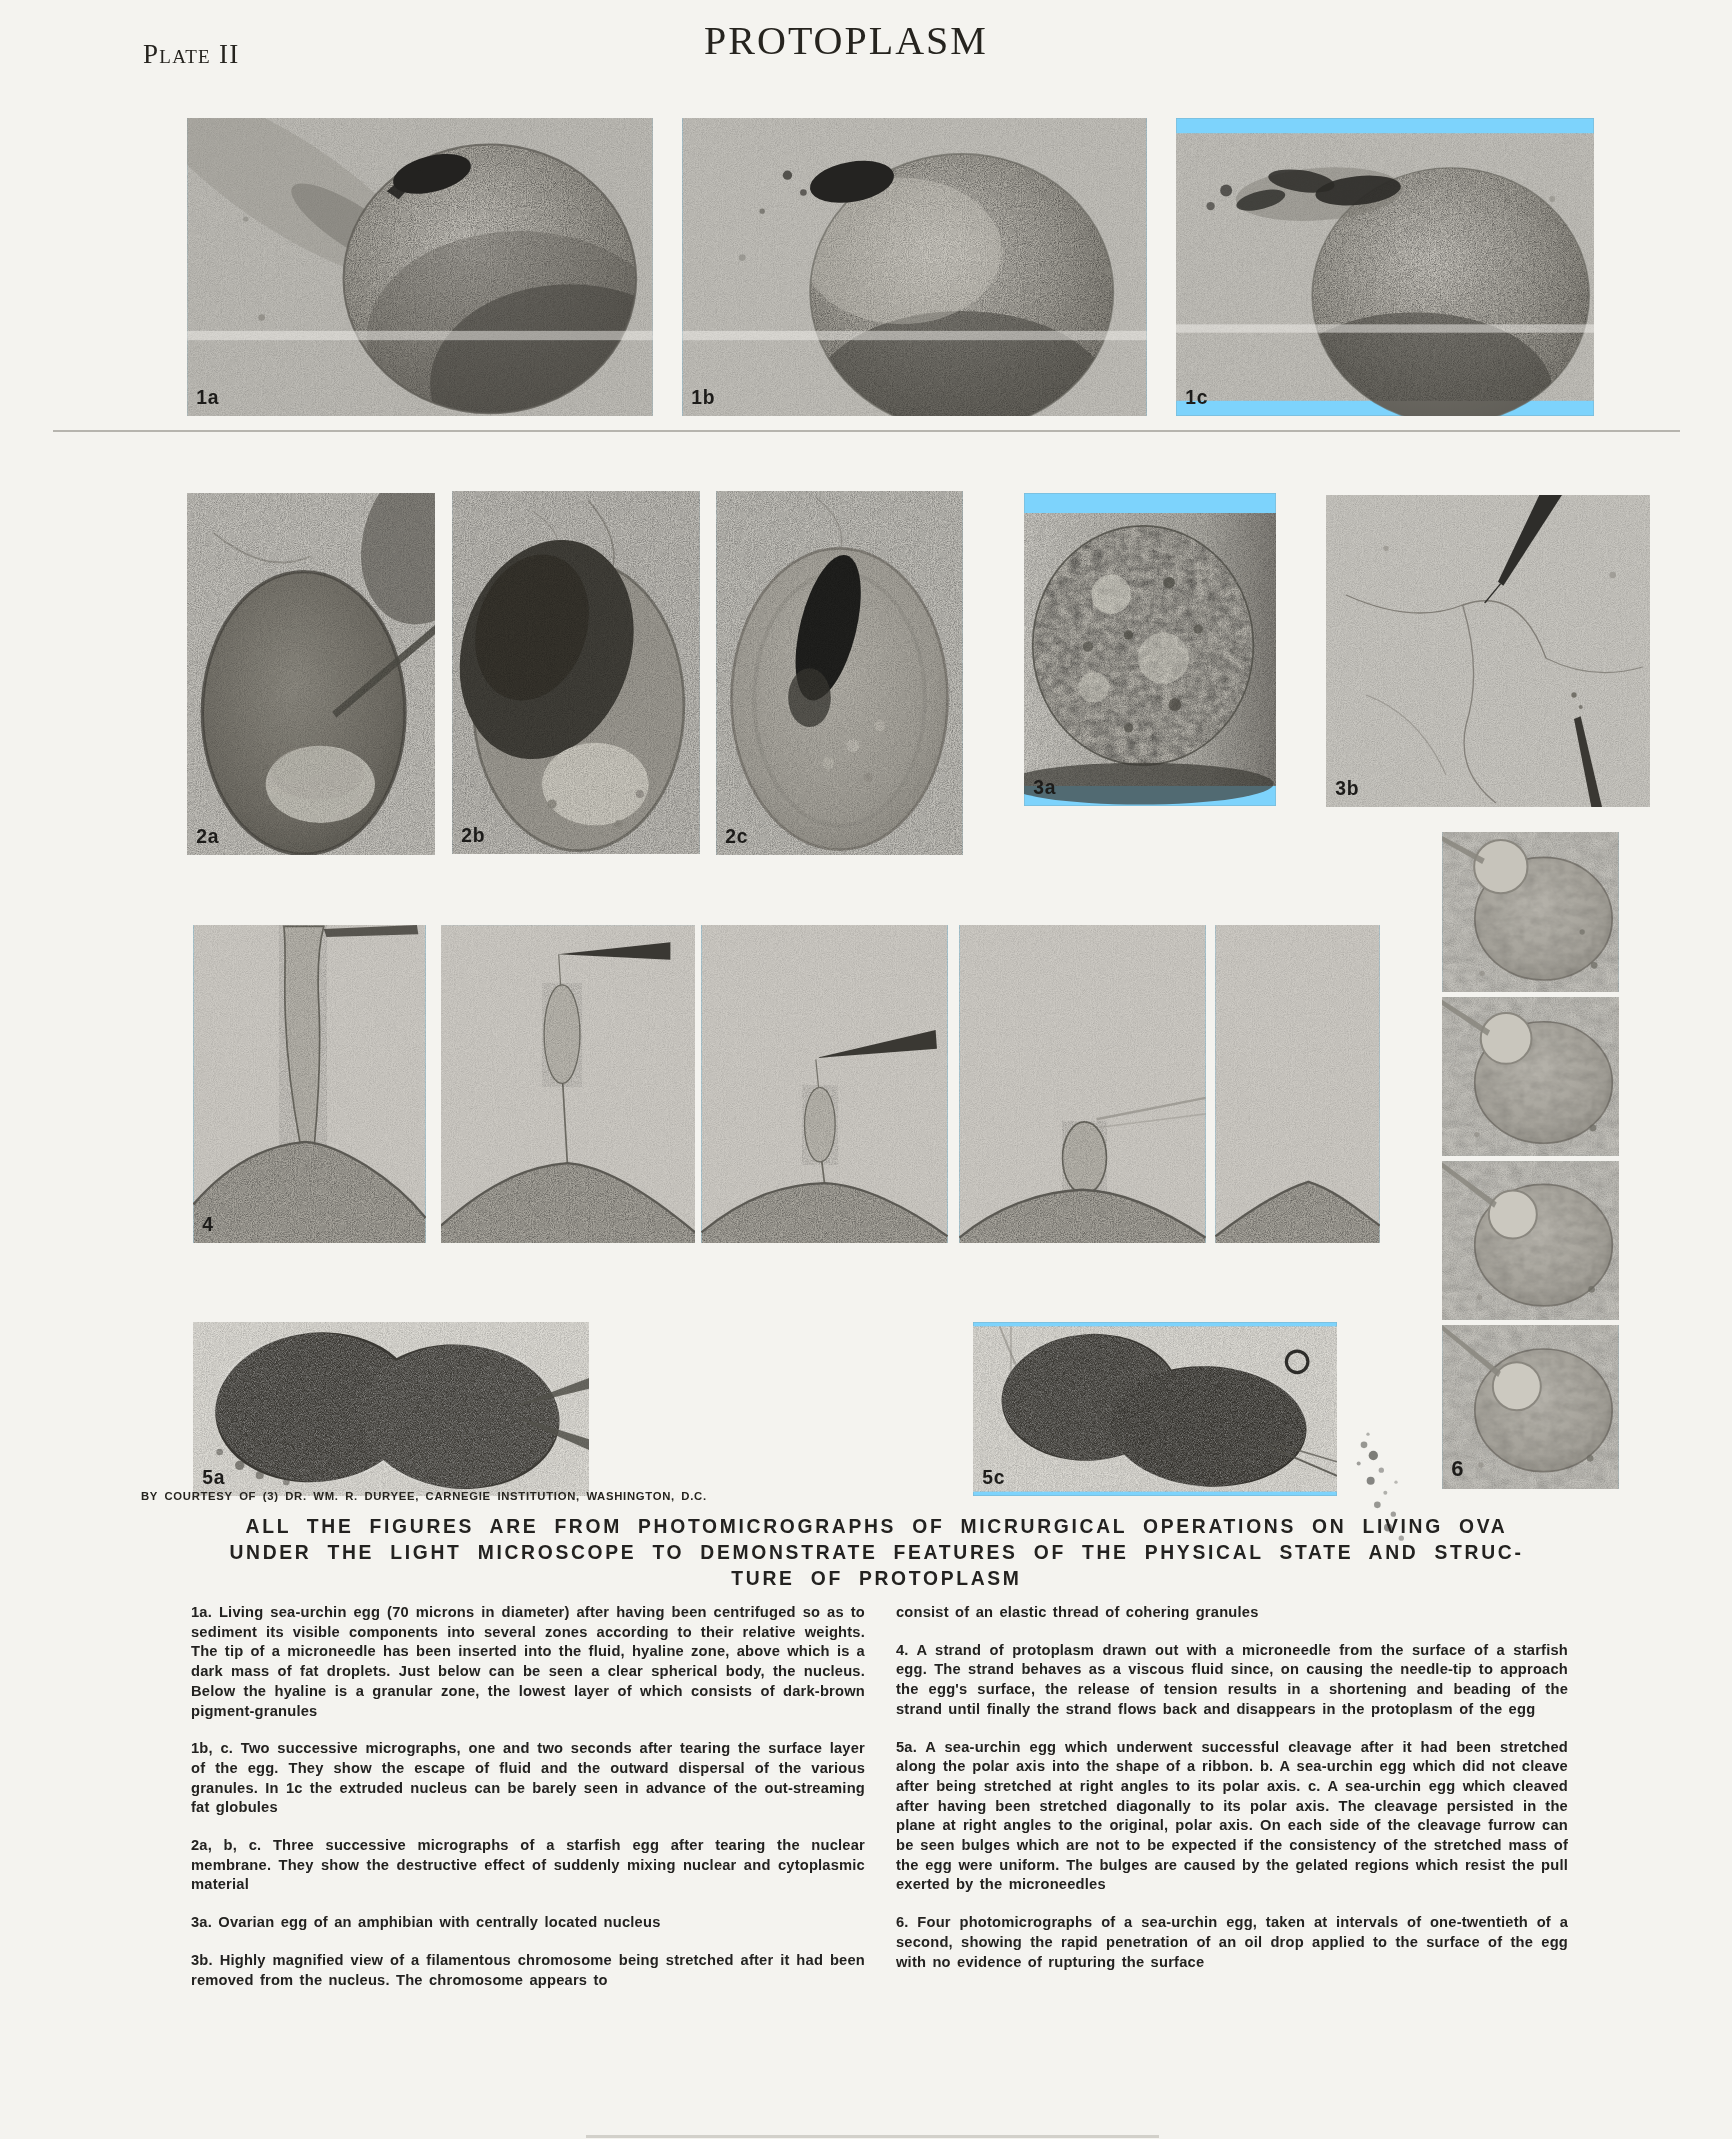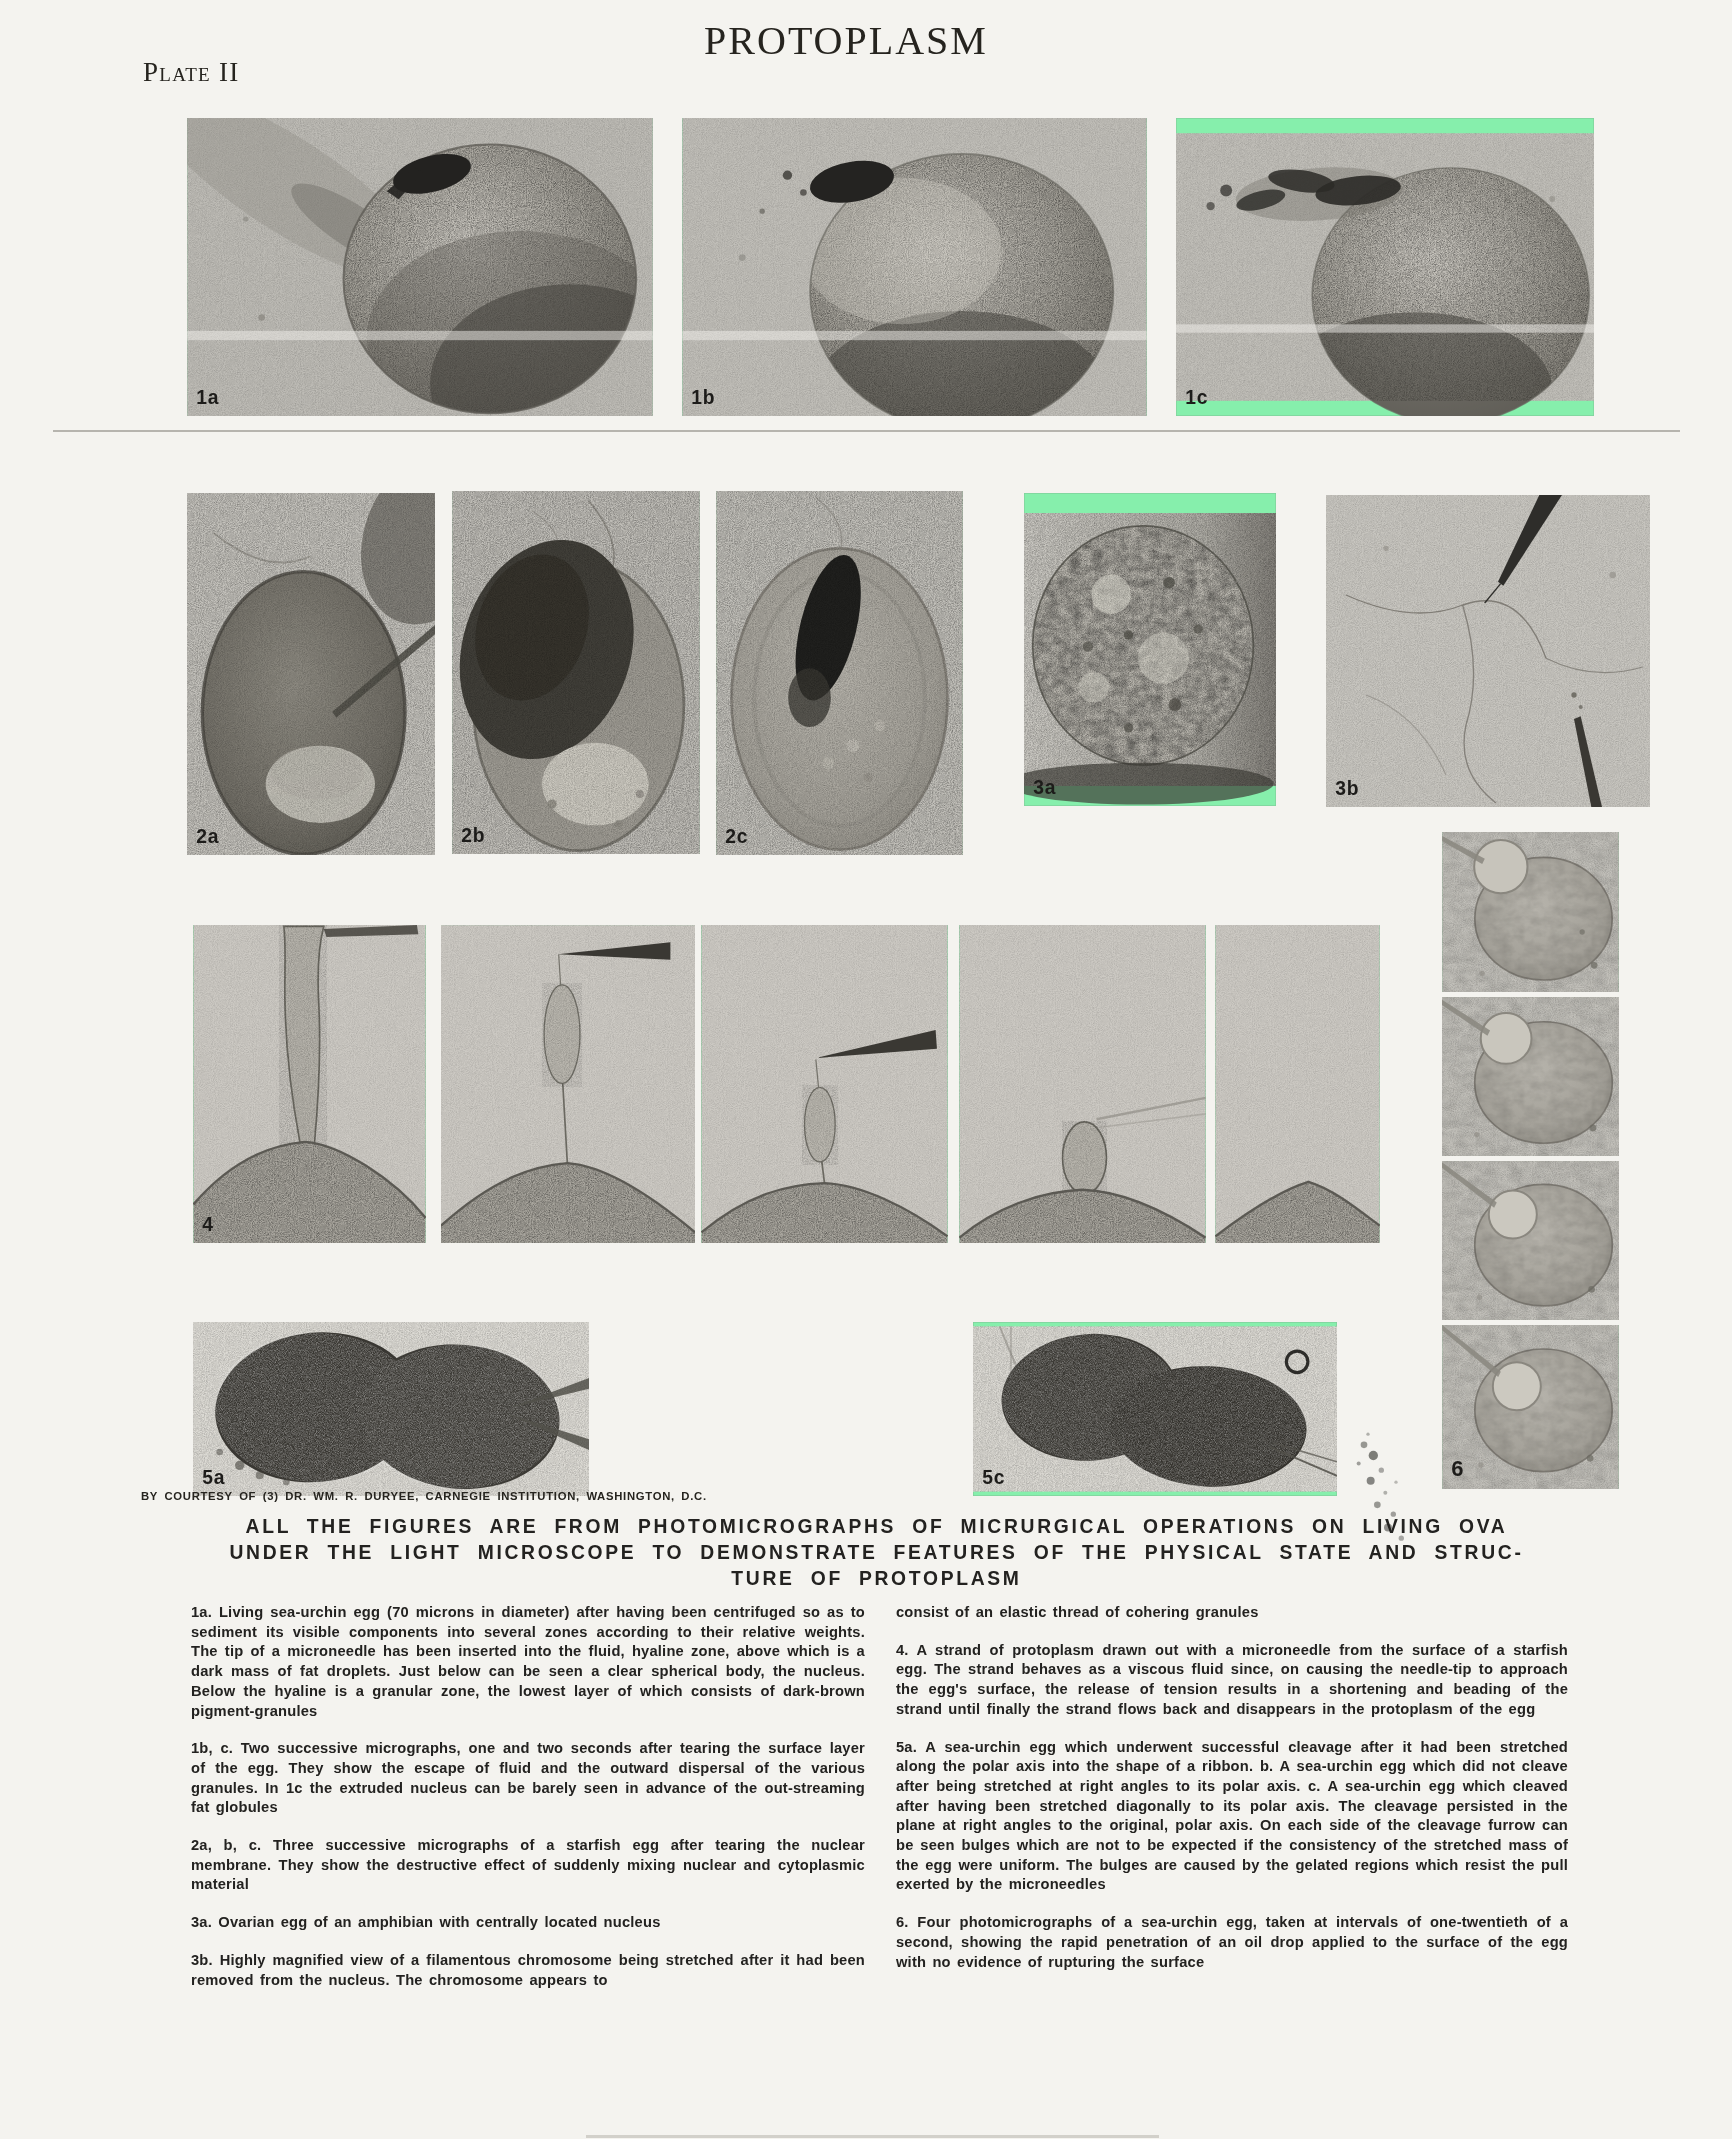--- a/index.html
+++ b/index.html
@@ -1,20 +1,20 @@
 <!DOCTYPE html>
 <html style="font-size:10.7px"><head>
 <meta charset="utf-8">
 <style>
   html,body{margin:0;padding:0;}
   body{width:1732px;height:2140px;position:relative;background:#f4f3ef;font-family:"Liberation Sans",sans-serif;}
   .page{position:absolute;inset:0;overflow:hidden;}
-  .plate-label{position:absolute;left:143px;top:39px;font-family:"Liberation Serif",serif;font-variant:small-caps;font-size:27px;letter-spacing:1.3px;color:#26241f;margin-top:18px;}
+  .plate-label{position:absolute;left:143px;top:39px;font-family:"Liberation Serif",serif;font-variant:small-caps;font-size:27px;letter-spacing:1.3px;color:#26241f;}
   .page-title{position:absolute;left:0;top:17.3px;width:1692px;text-align:center;font-family:"Liberation Serif",serif;font-size:40px;font-weight:400;letter-spacing:2px;color:#26241f;margin:0;}
-  .photo{position:absolute;overflow:hidden;background:#86efac;box-shadow:0 0 0 0.7px rgba(120,118,110,.25) inset;}
+  .photo{position:absolute;overflow:hidden;background:#7dd3fc;box-shadow:0 0 0 0.7px rgba(120,118,110,.25) inset;}
   .photo svg{position:absolute;left:0;top:0;width:100%;height:100%;display:block;}
   .flabel{position:absolute;left:9.3px;bottom:6.7px;font-weight:700;font-size:19.3px;letter-spacing:0.7px;color:#1d1c1a;font-family:"Liberation Sans",sans-serif;}
   .divider{position:absolute;left:53px;top:430px;width:1627px;height:2px;background:#b6b4ae;}
   .courtesy{position:absolute;left:141px;top:1490px;font-size:11.3px;font-weight:700;letter-spacing:0.7px;word-spacing:2.7px;color:#26241f;}
   .headline{position:absolute;left:187px;top:1514px;width:1379px;text-align:center;font-weight:700;font-size:19.3px;line-height:26px;letter-spacing:2.7px;word-spacing:8px;color:#232220;}
   .cols{position:absolute;top:1591px;color:#232220;}
   .col-left{left:191px;width:674px;}
   .col-right{left:896px;width:672px;}
   .cap{font-size:14.7px;font-weight:700;line-height:19.7px;letter-spacing:0.2px;word-spacing:2px;text-align:justify;margin:12px 0 18px 0;}
   .cap b{font-weight:700;}

